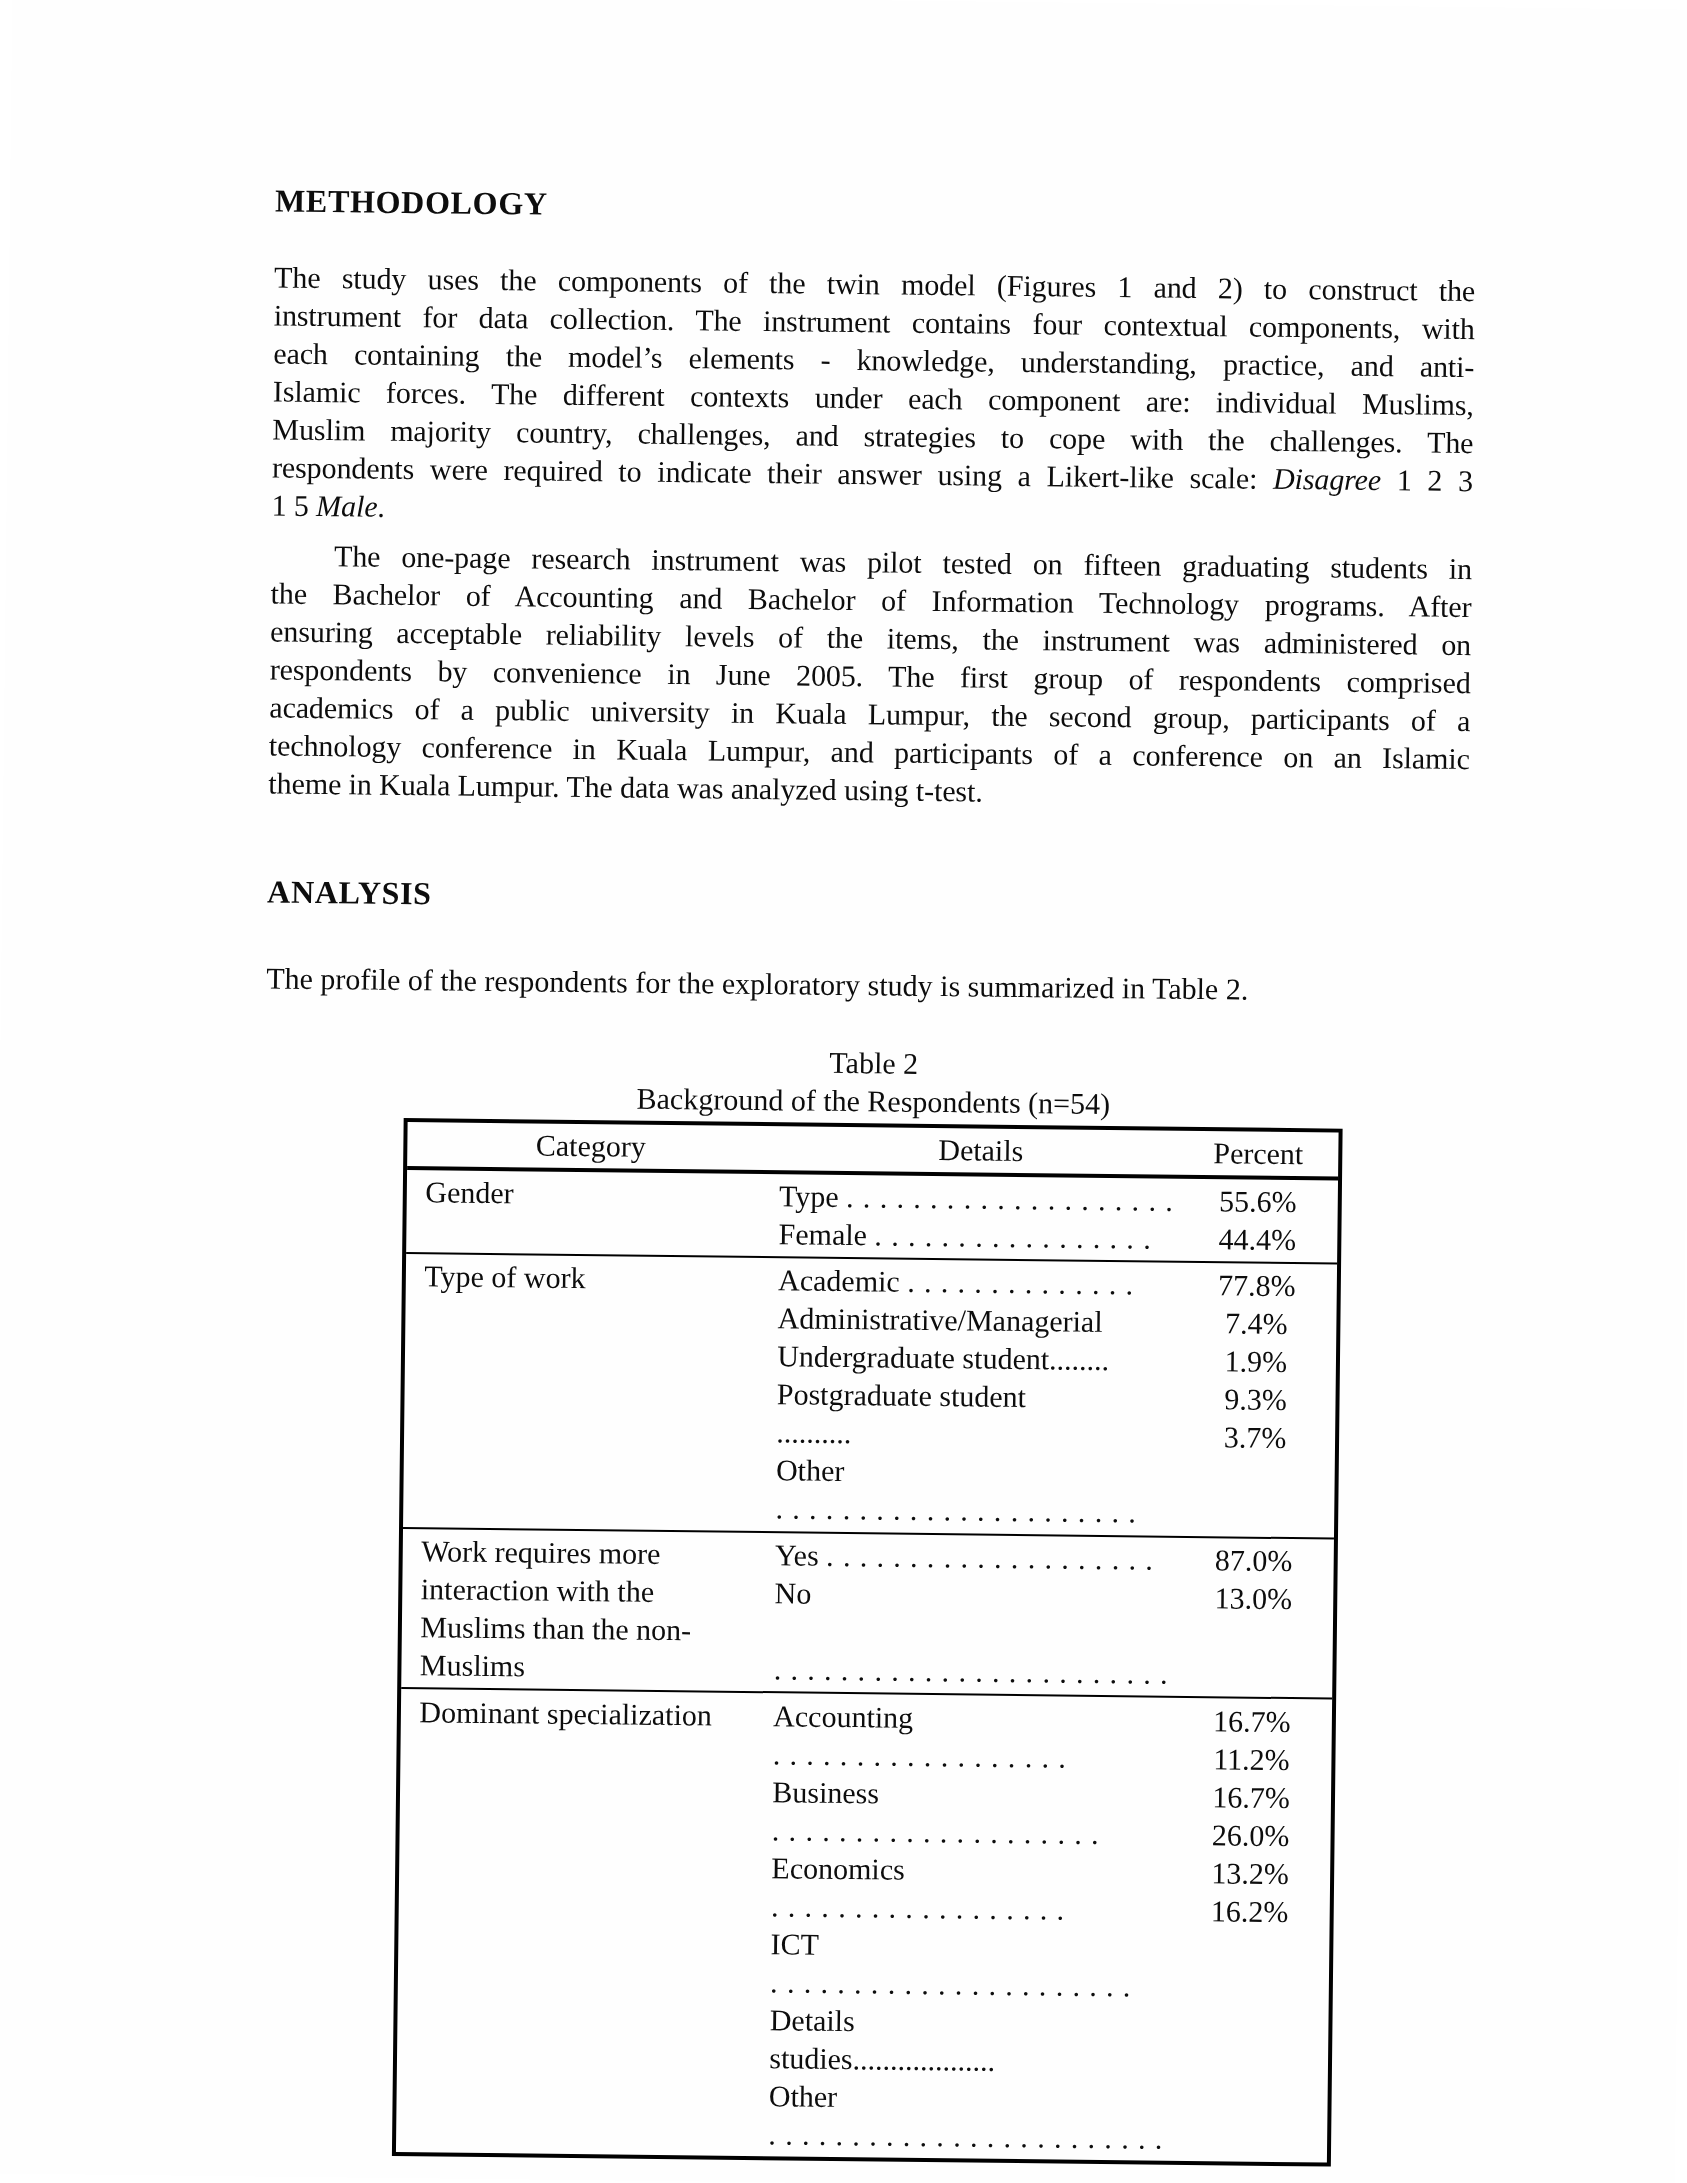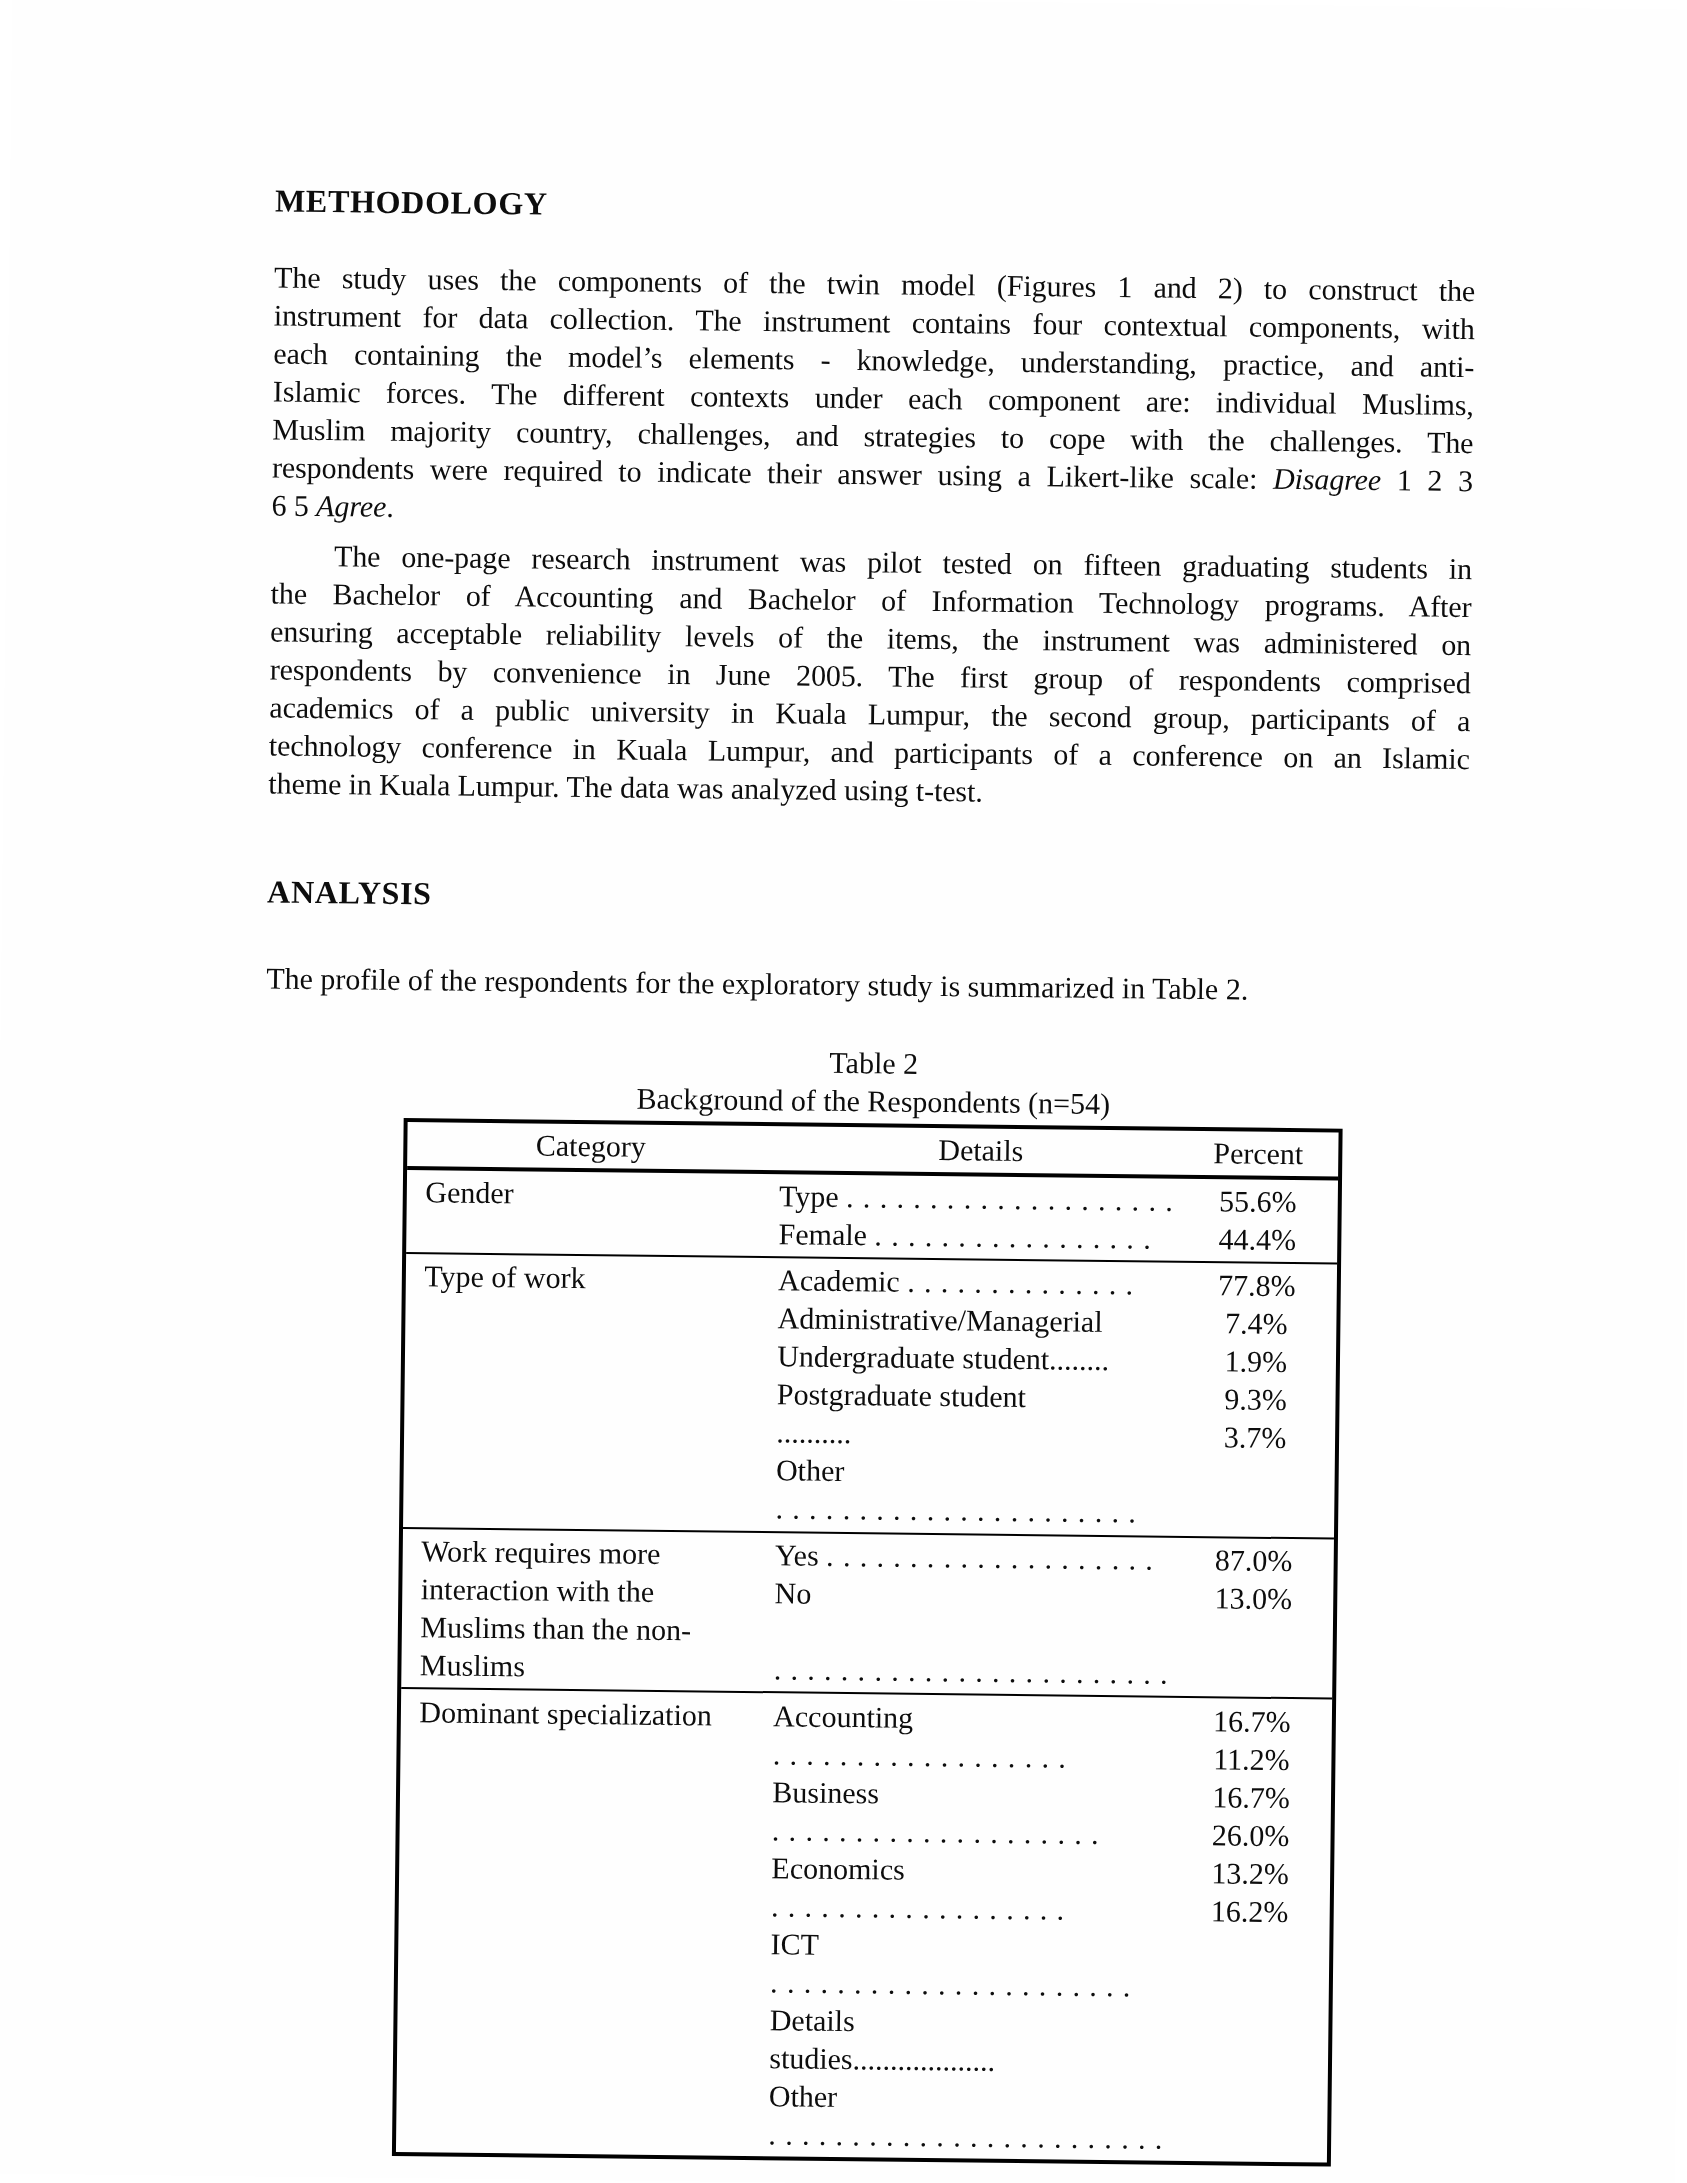--- a/index.html
+++ b/index.html
@@ -113,21 +113,21 @@
 
     <h1 class="h-section h-method">METHODOLOGY</h1>
 
     <div class="para p1">
       <div class="pline">The study uses the components of the twin model (Figures 1 and 2) to construct the</div>
       <div class="pline">instrument for data collection. The instrument contains four contextual components, with</div>
       <div class="pline">each containing the model’s elements - knowledge, understanding, practice, and anti-</div>
       <div class="pline">Islamic forces. The different contexts under each component are: individual Muslims,</div>
       <div class="pline">Muslim majority country, challenges, and strategies to cope with the challenges. The</div>
       <div class="pline"><span>respondents were required to indicate their answer using a Likert-like scale: </span><span class="it">Disagree</span><span> 1 2 3</span></div>
-      <div class="pline end"><span>6 5 </span><span class="it">Agree</span><span>.</span></div>
+      <div class="pline end"><span>1 5 </span><span class="it">Male</span><span>.</span></div>
     </div>
 
     <div class="para p2">
       <div class="pline ind">The one-page research instrument was pilot tested on fifteen graduating students in</div>
       <div class="pline">the Bachelor of Accounting and Bachelor of Information Technology programs. After</div>
       <div class="pline">ensuring acceptable reliability levels of the items, the instrument was administered on</div>
       <div class="pline">respondents by convenience in June 2005. The first group of respondents comprised</div>
       <div class="pline">academics of a public university in Kuala Lumpur, the second group, participants of a</div>
       <div class="pline">technology conference in Kuala Lumpur, and participants of a conference on an Islamic</div>
       <div class="pline end">theme in Kuala Lumpur. The data was analyzed using t-test.</div>

